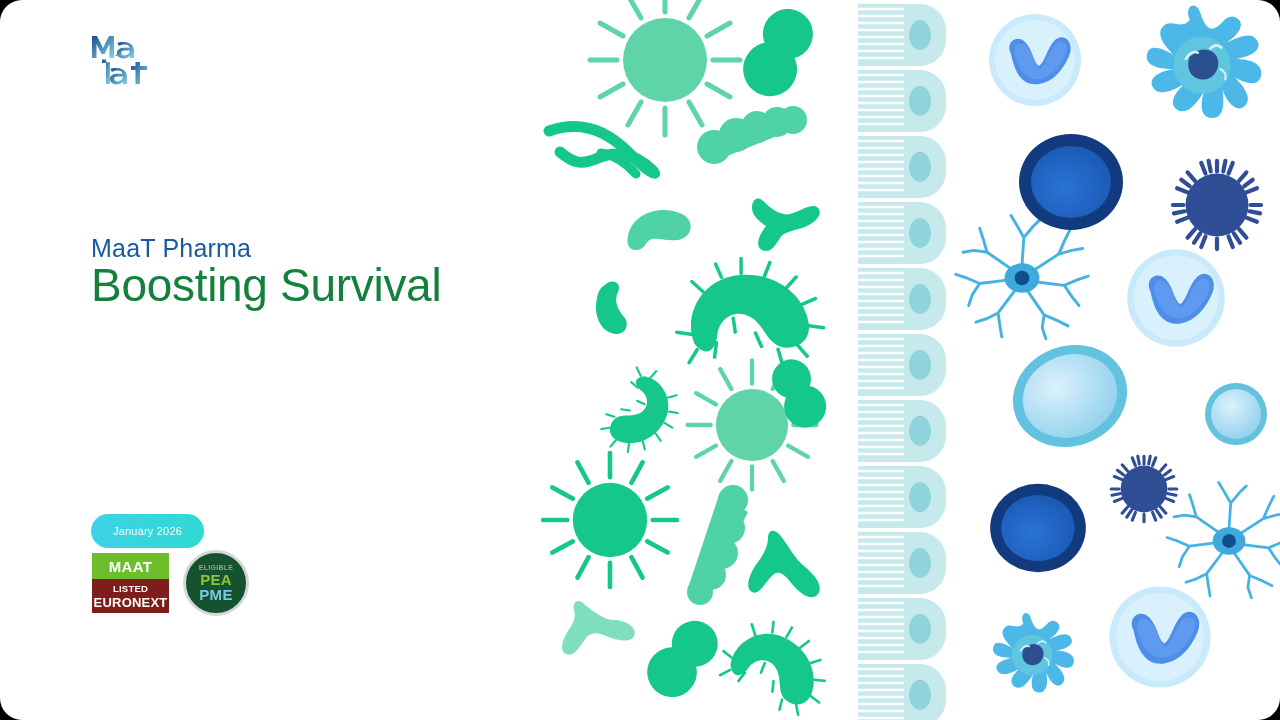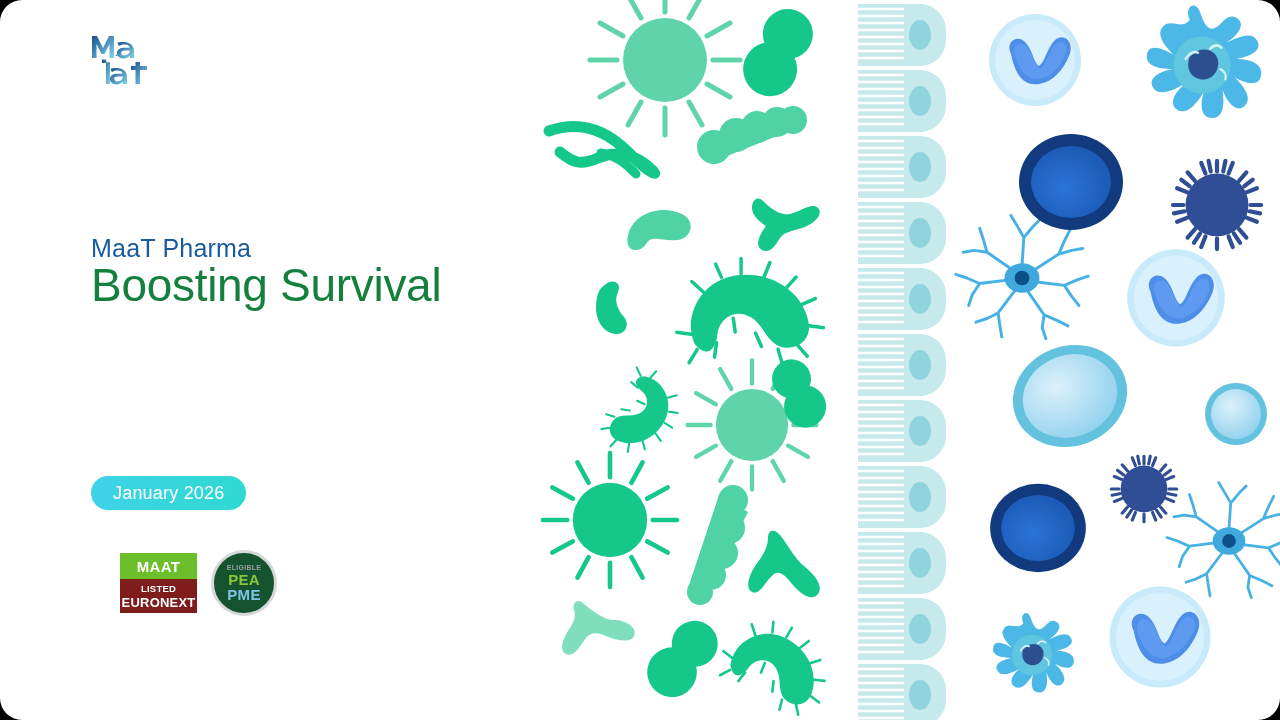--- a/index.html
+++ b/index.html
@@ -13,29 +13,29 @@
   .logo{position:absolute;left:90px;top:32px;width:64px;height:56px;}
 
   .eyebrow{position:absolute;left:91px;top:206px;font-size:25px;
            letter-spacing:.2px;color:#185a9d;font-weight:400;white-space:nowrap;margin-top:28px;}
 
   .title{position:absolute;left:91px;top:250px;width:560px;
          font-size:46px;line-height:71px;font-weight:400;color:#15803d;
          letter-spacing:-.3px;}
   .title .ln{display:block;white-space:nowrap;}
 
-  .date-badge{position:absolute;left:91px;top:476px;height:34px;
+  .date-badge{position:absolute;left:91px;top:514px;height:34px;
               display:flex;align-items:center;justify-content:center;
               padding:0 22px;border-radius:18px;
               background:linear-gradient(100deg,#3fd2e8 0%,#37d6dd 45%,#2fd9d2 100%);
-              color:#ffffff;font-size:18px;letter-spacing:.2px;white-space:nowrap;}
+              color:#ffffff;font-size:11px;letter-spacing:.2px;white-space:nowrap;}
 
   .badges{position:absolute;left:92px;top:550px;display:flex;align-items:center;gap:14px;}
 
-  .euronext{width:77px;height:60px;display:flex;flex-direction:column;overflow:hidden;margin-left:28px;}
+  .euronext{width:77px;height:60px;display:flex;flex-direction:column;overflow:hidden;}
   .eu-top{background:#6cbe2a;flex:0 0 26px;display:flex;align-items:center;justify-content:center;}
   .eu-top span{color:#fff;font-weight:700;font-size:15px;letter-spacing:.3px;}
   .eu-bot{background:#7f1d1d;flex:1;display:flex;flex-direction:column;
           align-items:center;justify-content:center;gap:1px;}
   .eu-bot span{color:#fff;font-weight:700;letter-spacing:.2px;}
   .eu-listed{font-size:9.5px;}
   .eu-euronext{font-size:13px;}
 
   .pea{width:60px;height:60px;border-radius:50%;background:#14532d;
        border:3px solid #d5d7d8;display:flex;flex-direction:column;

